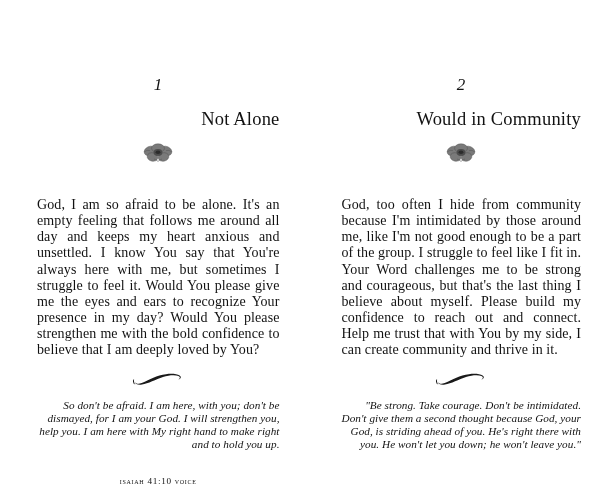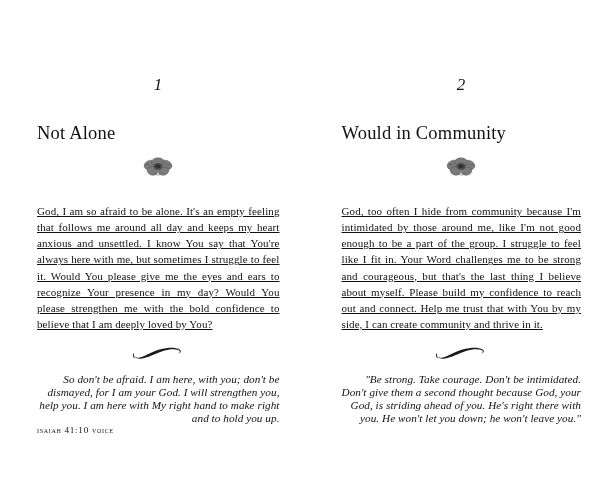--- a/index.html
+++ b/index.html
@@ -33,64 +33,64 @@
 
   .chapter-number {
     text-align: center;
     font-style: italic;
     font-size: 17px;
     line-height: 1;
     margin-top: 76px;
     letter-spacing: 0.5px;
   }
   .chapter-title {
-    text-align: left;
+    text-align: right;
     font-size: 18.5px;
     line-height: 1.1;
-    margin-top: 30px;
+    margin-top: 16px;
     letter-spacing: 0.2px;
     white-space: nowrap;
   }
 
   .ornament-floral {
     display: block;
     margin: 13px auto 0 auto;
     width: 34px;
     height: 22px;
   }
 
   .body-text {
-    margin-top: 25px;
-    font-size: 11px;
+    margin-top: 33px;
+    font-size: 14px;
     line-height: 16.05px;
     text-align: justify;
     text-align-last: left;
     letter-spacing: 0.1px;
     hyphens: manual;
-    text-decoration: underline;
   }
 
   .ornament-swash {
     display: block;
     margin: 13px auto 0 auto;
     width: 52px;
     height: 16px;
   }
 
   .quote-text {
     margin-top: 12px;
     font-style: italic;
     font-size: 11.2px;
     line-height: 13px;
     text-align: right;
     letter-spacing: 0.05px;
   }
 
   .citation {
-    margin-top: 0;
+    margin-top: 25px;
+    text-align: center;
     font-size: 9.2px;
     font-variant: small-caps;
     text-transform: lowercase;
     letter-spacing: 0.7px;
   }
   .citation::first-letter { font-size: 9.2px; }
 </style>
 </head>
 <body>
 

